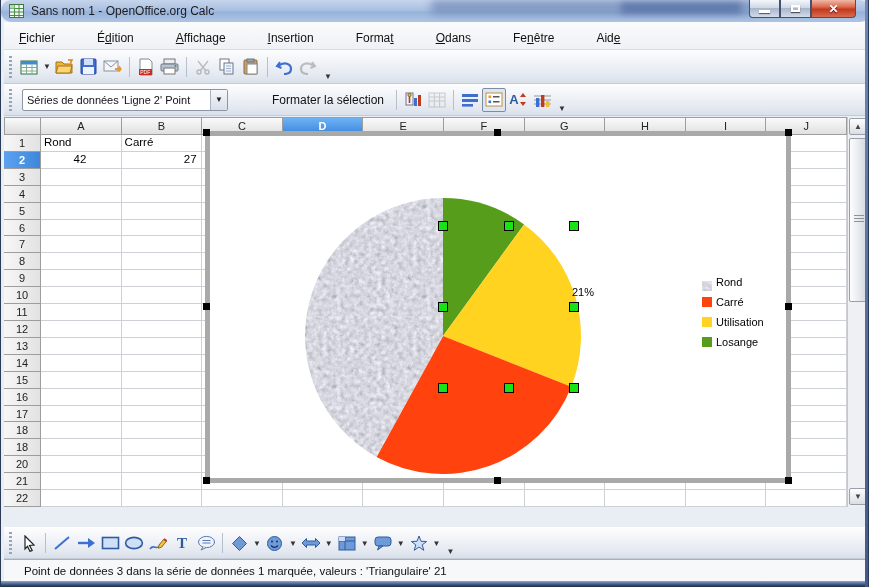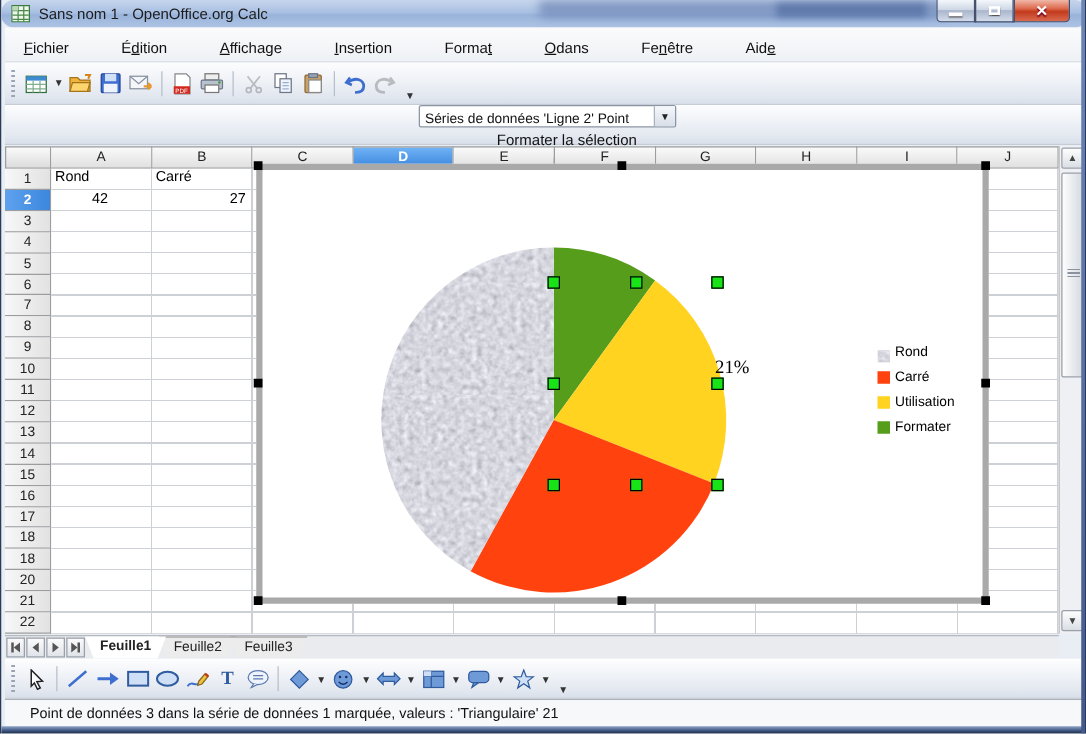--- a/index.html
+++ b/index.html
@@ -31,21 +31,21 @@
     background:linear-gradient(180deg,#fbfbfc,#eef1f5); border-bottom:1px solid #d7dbe2;
     display:flex; align-items:flex-end; padding-left:6px;gap:24px; }
   .menu-item { font-size:12px; color:#111; padding:4px 9px; }
   .menu-item u { text-decoration:underline; }
 
   
   .toolbar { position:absolute; left:3px; width:863px;
     background:linear-gradient(180deg,#fdfdfe,#e3e8f0 80%,#d9e0ea); border-bottom:1px solid #c6ccd6;
     display:flex; align-items:center; }
   .toolbar.t1 { top:50px; height:34px; }
-  .toolbar.t2 { top:84px; height:32px;flex-direction:column; }
+  .toolbar.t2 { top:84px; height:32px; }
   .grip { width:7px; height:22px; margin:0 3px;
     background:repeating-linear-gradient(180deg,#9aa4b4 0 2px,transparent 2px 4px);
     background-size:3px 100%; background-repeat:no-repeat; background-position:2px 0; }
   .tbtn { width:24px; height:24px; display:flex; align-items:center; justify-content:center; border-radius:2px; }
   .tbtn.disabled { opacity:.38; filter:grayscale(1); }
   .tsep { width:1px; height:20px; background:#b7bfcb; margin:0 4px; }
   .caret { font-size:8px; color:#333; padding:0 2px; }
   .overflow { margin-left:4px; align-self:flex-end; margin-bottom:2px; font-size:8px; color:#333; }
 
   .combo { display:flex; width:206px; height:22px; border:1px solid #8b95a4; background:#fff; border-radius:2px; margin-left:5px; }
@@ -71,21 +71,21 @@
     background-image:
       repeating-linear-gradient(to right, transparent 0 79.6px, #cdd0d4 79.6px 80.6px),
       repeating-linear-gradient(to bottom, transparent 0 15.91px, #cdd0d4 15.91px 16.91px); }
   .cell { position:absolute; height:16px; font-size:11.5px; color:#000; padding:1px 3px; white-space:nowrap; }
 
   
   .chart { position:absolute; left:204px; top:131px; width:586px; height:352px;
     background:#fff; border:5px solid #a9a9a9; }
   .bhandle { position:absolute; width:7px; height:7px; background:#000; z-index:5; }
   .chart-title { position:absolute; left:0; top:20px; width:510px; text-align:center; font-size:13.5px; color:#000; }
-  .pct-label { position:absolute; left:362px; top:150px; font-size:15px; color:#000;font-family:Liberation Serif, serif; }
+  .pct-label { position:absolute; left:362px; top:150px; font-size:11px; color:#000; }
   .legend { position:absolute; left:492px; top:140px; }
   .legend-item { display:flex; align-items:center; margin-bottom:8px; }
   .legend-item .swatch { width:10px; height:10px; margin-right:4px; flex:0 0 10px; }
   .legend-item .ltext { font-size:11px; color:#000; white-space:nowrap; }
   .ghandle { position:absolute; width:10px; height:10px; background:#17e317; border:1px solid #000; z-index:6; }
 
   
   .vscroll { position:absolute; left:846px; top:117px; width:20px; height:390px; background:#eef0f3; border-left:1px solid #c8c8c8; }
   .sbtn { position:absolute; left:1px; width:18px; height:17px; background:linear-gradient(180deg,#fdfdfd,#dadee4);
     border:1px solid #9aa0aa; border-radius:2px; display:flex; align-items:center; justify-content:center; font-size:8px; color:#444; }
@@ -377,21 +377,21 @@
         <div class="legend-item">
           <span class="swatch" style="background: rgb(255, 66, 14);"></span>
           <span class="ltext">Carré</span>
         </div>
         <div class="legend-item">
           <span class="swatch" style="background: rgb(255, 211, 32);"></span>
           <span class="ltext">Utilisation</span>
         </div>
         <div class="legend-item">
           <span class="swatch" style="background: rgb(87, 157, 28);"></span>
-          <span class="ltext">Formater</span>
+          <span class="ltext">Losange</span>
         </div>
       </div>
 
     <div class="ghandle" style="left:228px;top:85px"></div>
     <div class="ghandle" style="left:294px;top:85px"></div>
     <div class="ghandle" style="left:359px;top:85px"></div>
     <div class="ghandle" style="left:228px;top:166px"></div>
     <div class="ghandle" style="left:359px;top:166px"></div>
     <div class="ghandle" style="left:228px;top:247px"></div>
     <div class="ghandle" style="left:294px;top:247px"></div>
@@ -408,44 +408,20 @@
   <div class="bhandle" style="left:784px;top:477px"></div>
 
   <div class="vscroll">
     <div class="sbtn" style="top:1px">▲</div>
     <div class="vthumb">
         <div class="grip3"></div>
       </div>
     <div class="sbtn" style="top:371px">▼</div>
   </div>
 
-  <div class="tabbar">
-    <div class="navbtns">
-      <div class="navbtn">
-          <div class="endbar"></div>
-          <div class="tri left"></div>
-        </div>
-      <div class="navbtn">
-          <div class="tri left"></div>
-        </div>
-      <div class="navbtn">
-          <div class="tri right"></div>
-        </div>
-      <div class="navbtn">
-          <div class="tri right"></div>
-          <div class="endbar"></div>
-        </div>
-    </div>
-    <div class="tabs" id="tabs">
-        <div class="stab active">Feuille1</div>
-        <div class="stab">Feuille2</div>
-        <div class="stab">Feuille3</div>
-      </div>
-
-  </div>
 
   <div class="drawbar">
     <div class="grip"></div>
     <div class="tbtn">
       <svg width="14" height="17" viewBox="0 0 14 17">
         <path d="M3 1l9 9-4.5.4 2.7 5-2.2 1-2.5-5L3 14z" fill="#fff" stroke="#222" stroke-width="1.2"></path>
       </svg>
     </div>
     <div class="tsep"></div>
     <div class="tbtn">

